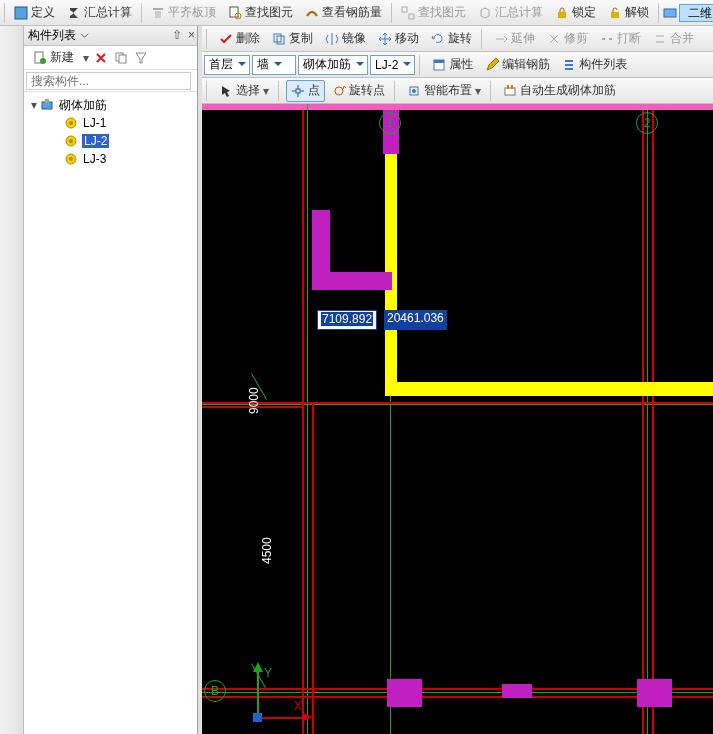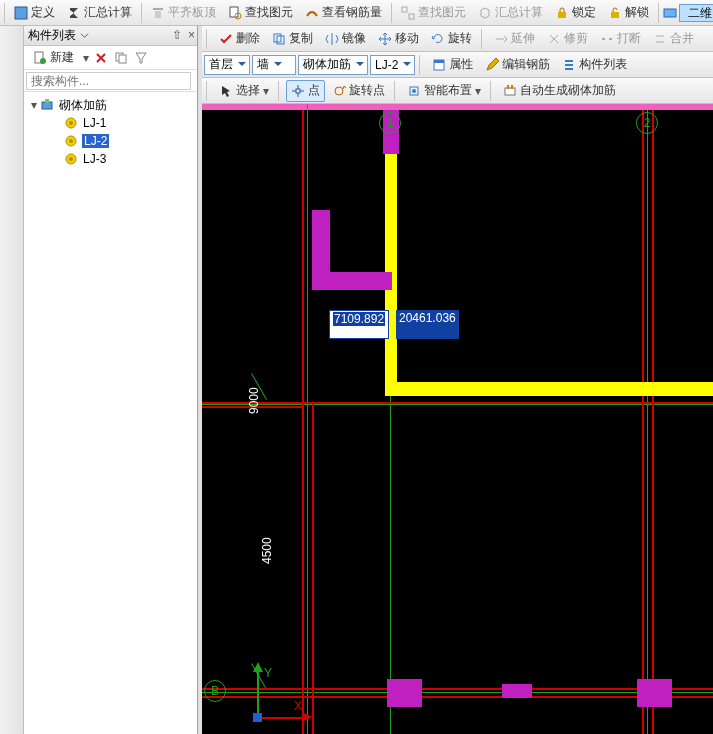--- a/index.html
+++ b/index.html
@@ -83,21 +83,21 @@
   .rline-h, .rline-v { position: absolute; background: #d00000; }
   .rline-h { height: 2px; }
   .rline-v { width: 2px; }
   
   .yel { position: absolute; background: #ffff00; }
   
   .mag { position: absolute; background: #c020c0; }
   
   .dimtext { position: absolute; color: #fff; font-size: 12px; transform: rotate(-90deg); transform-origin: left top; }
   
-  .readout { position: absolute; height: 29px; line-height: 16px; font-size: 11px; padding: 0 3px; margin-left: 12px; }
+  .readout { position: absolute; height: 20px; line-height: 16px; font-size: 11px; padding: 0 3px; }
   .readout.sel { background: #1040a0; color: #fff; }
   .readout.inp { background: #fff; color: #000; border: 1px solid #1040a0; }
   
   .bubble { position: absolute; width: 22px; height: 22px; border: 1px solid #1fa01f; border-radius: 50%; color: #1fa01f; display:flex; align-items:center; justify-content:center; font-size:12px; }
   
   .axis-x { position: absolute; width: 50px; height: 2px; background: #d00000; }
   .axis-y { position: absolute; width: 2px; height: 50px; background: #1fa01f; }
   .axis-lbl { position: absolute; font-size: 11px; }
   .axis-lbl.x { color: #d00000; }
   .axis-lbl.y { color: #1fa01f; }

